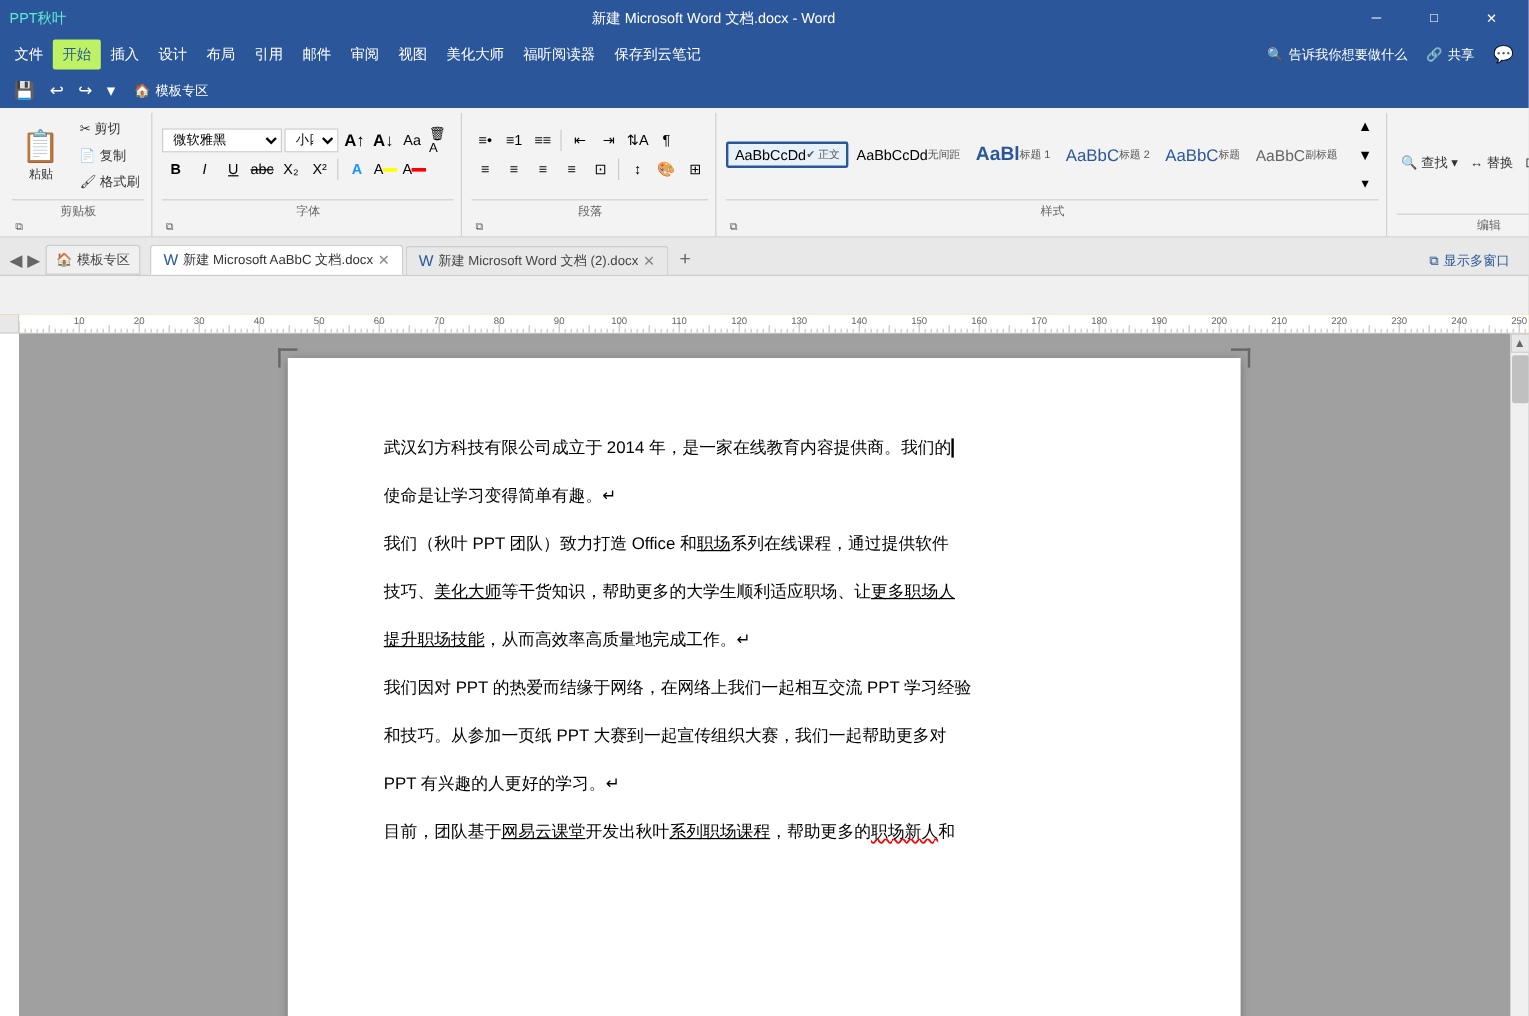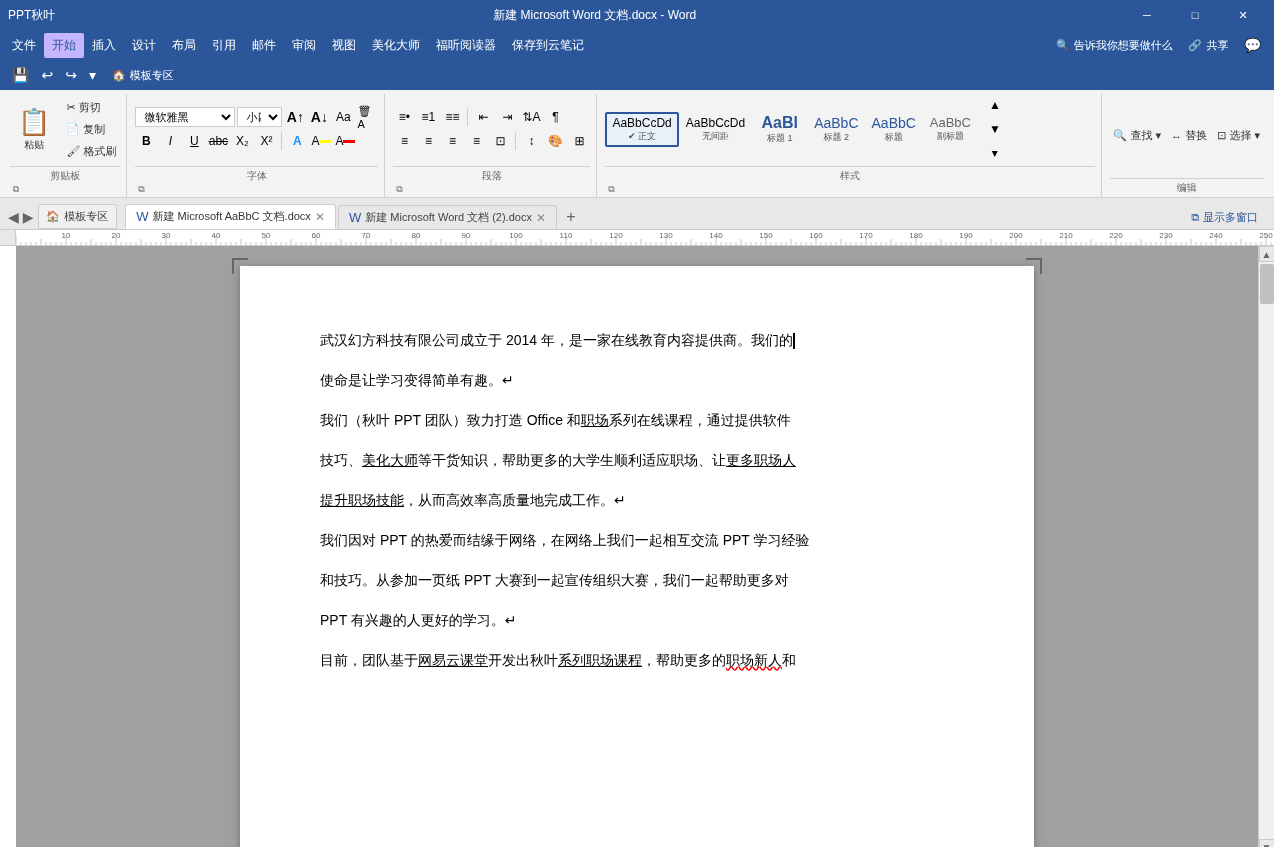--- a/index.html
+++ b/index.html
@@ -11,37 +11,37 @@
       height: 30px;
       display: flex;
       align-items: center;
       justify-content: space-between;
       padding: 0 8px;
       color: white;
     }
     #title-bar .title-text { flex: 1; text-align: center; font-size: 12px; color: white; }
     #title-bar .window-controls { display: flex; gap: 2px; }
     #title-bar .win-btn { width: 46px; height: 30px; display: flex; align-items: center; justify-content: center; cursor: pointer; font-size: 11px; color: white; }
-    #title-bar .ppt-brand { font-size: 12px; color: #ffffff; padding-right: 10px; }
+    #title-bar .ppt-brand { font-size: 12px; color: #5eead4; padding-right: 10px; }
     #menu-bar {
       height: 30px;
       display: flex;
       align-items: center;
       background: #2b579a;
       padding: 0 4px;
     }
     #menu-bar .menu-item {
       color: white;
       padding: 4px 8px;
       font-size: 12px;
       cursor: pointer;
       border-radius: 2px;
     }
     #menu-bar .menu-item:hover, #menu-bar .menu-item.active { background: rgba(255,255,255,0.2); }
-    #menu-bar .menu-item.active { background: #c4b5fd; color: #2b579a; }
+    #menu-bar .menu-item.active { background: #bef264; color: #2b579a; }
 
     #ribbon-content {
       background: #f3f3f3;
       border-bottom: 1px solid #d0d0d0;
       min-height: 90px;
       display: flex;
       flex-direction: column;
     }
 
     
@@ -198,20 +198,21 @@
       padding: 4px 8px;
       display: flex;
       align-items: center;
       gap: 4px;
     }
 
     
     #ruler-container {
       display: flex;
       background: #eab308;
+      margin-top: 32px;
     }
     #ruler-corner { width: 16px; height: 16px; background: #e8e8e8; border-right: 1px solid #ccc; border-bottom: 1px solid #ccc; }
     #ruler-h {
       flex: 1;
       height: 16px;
       background: white;
       border-bottom: 1px solid #ccc;
       position: relative;
       overflow: hidden;
     }
@@ -298,21 +299,21 @@
     
     .styles-gallery {
       display: flex;
       align-items: center;
       gap: 1px;
       flex-wrap: nowrap;
       overflow: hidden;
     }
     .style-box {
       display: flex;
-      flex-direction: column;
+      flex-direction: row;
       align-items: center;
       padding: 2px 5px;
       cursor: pointer;
       border: 1px solid transparent;
       border-radius: 2px;
       min-width: 55px;
     }
     .style-box.active { border: 2px solid #2b579a; background: #e8f0fa; }
     .style-box .sp { font-size: 18px; font-weight: normal; }
     .style-box .sl { font-size: 9px; color: #555; }

